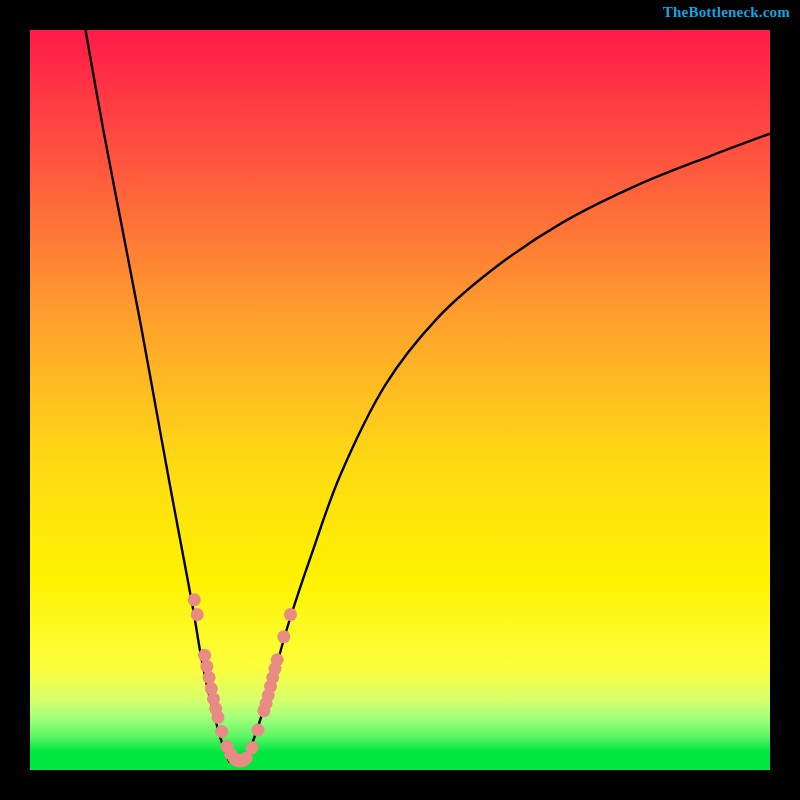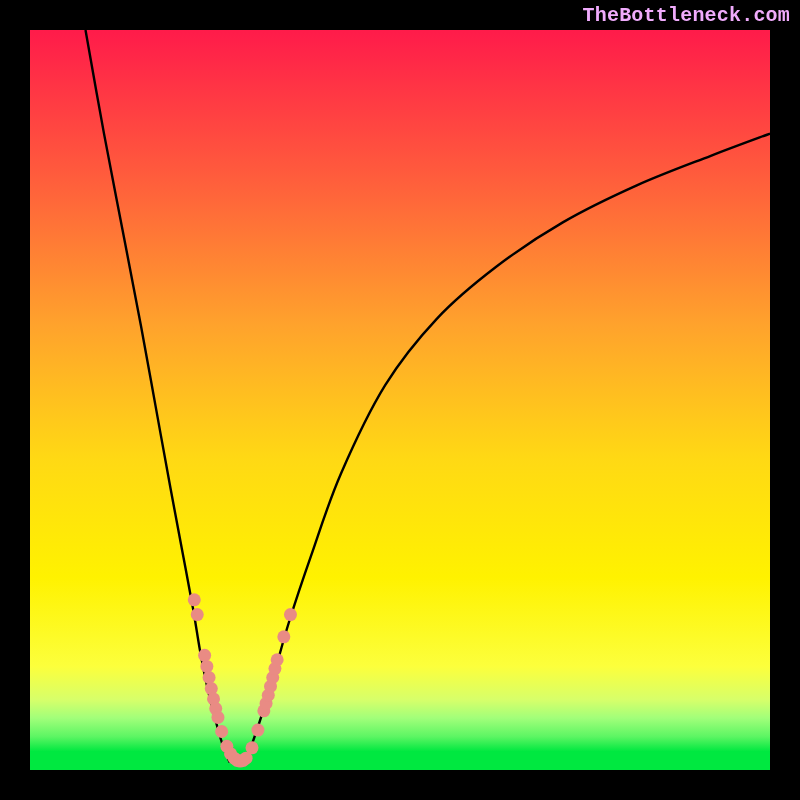--- a/index.html
+++ b/index.html
@@ -28,24 +28,24 @@
   }
   .plot svg {
     position: absolute;
     left: 0;
     top: 0;
   }
   .watermark {
     position: absolute;
     top: 4px;
     right: 10px;
-    font-family: Liberation Mono, monospace;
-    font-size: 20px;
+    font-family: Liberation Serif, serif;
+    font-size: 15px;
     font-weight: 600;
-    color: #f0abfc;
+    color: #0ea5e9;
     letter-spacing: 0.2px;
     user-select: none;
   }
 </style>
 </head>
 <body>
 
 <div class="frame">
   <div class="plot">
     <svg id="chart-svg" width="740" height="740" viewBox="0 0 740 740">

